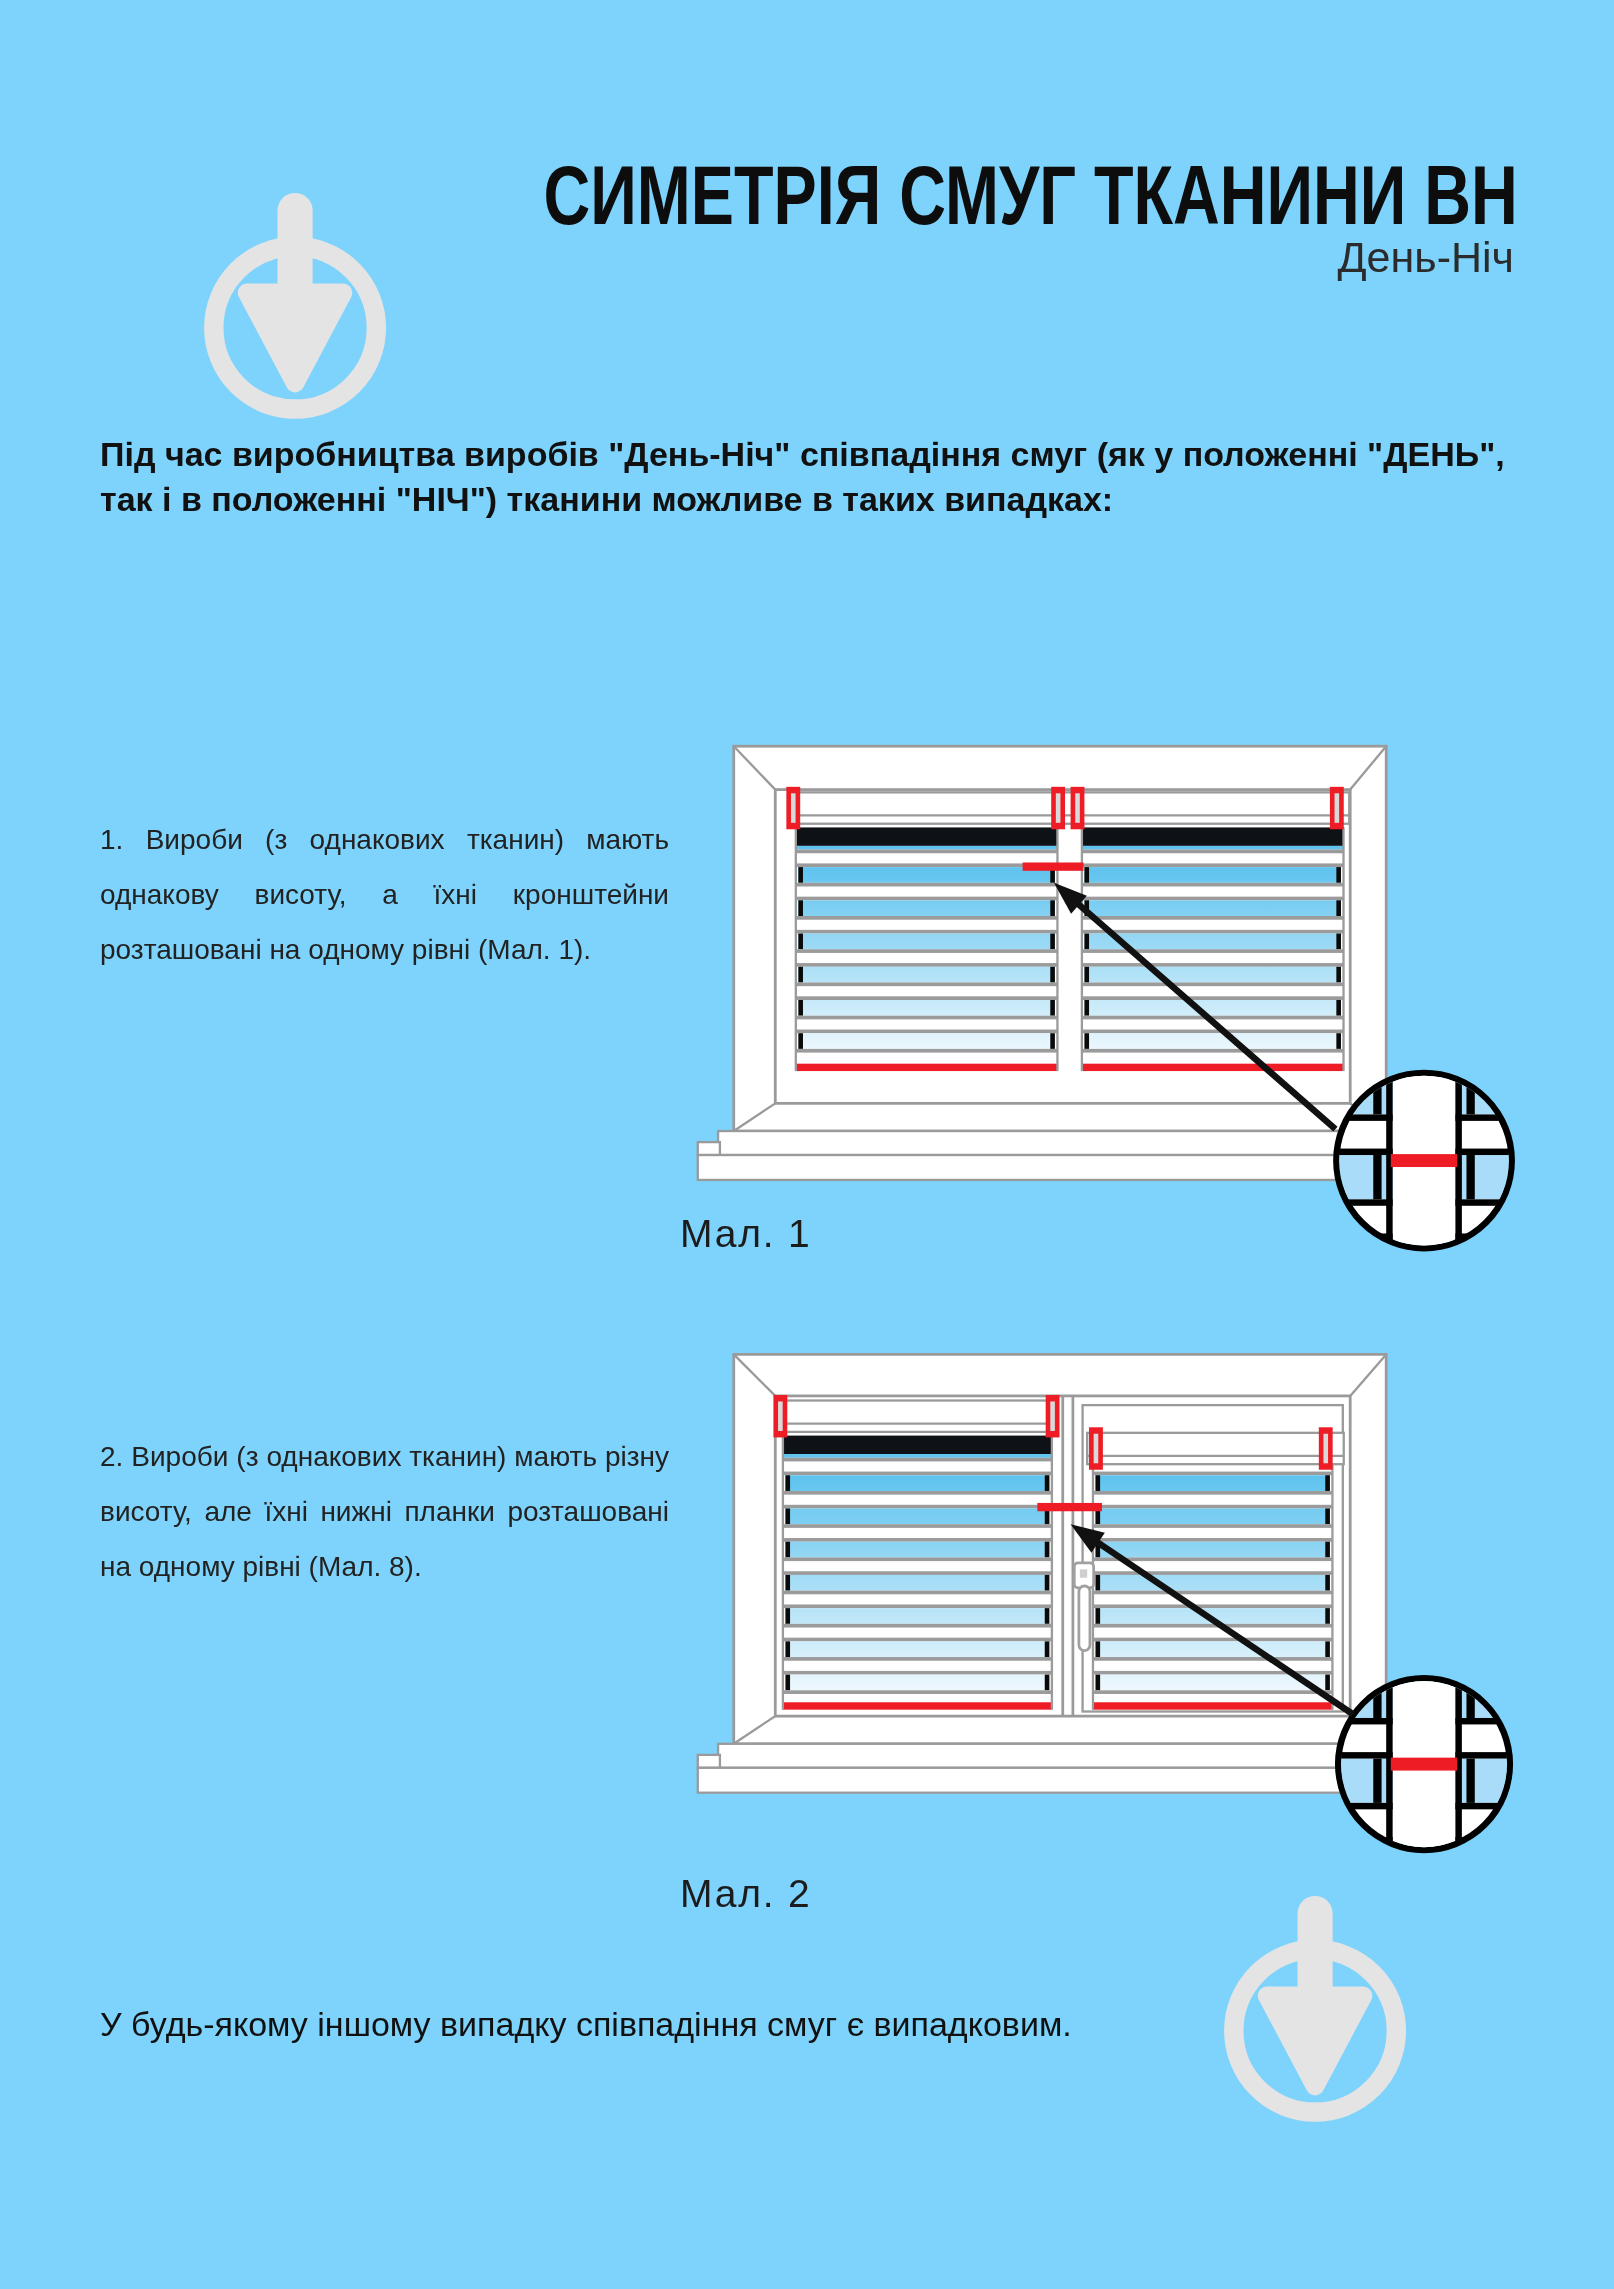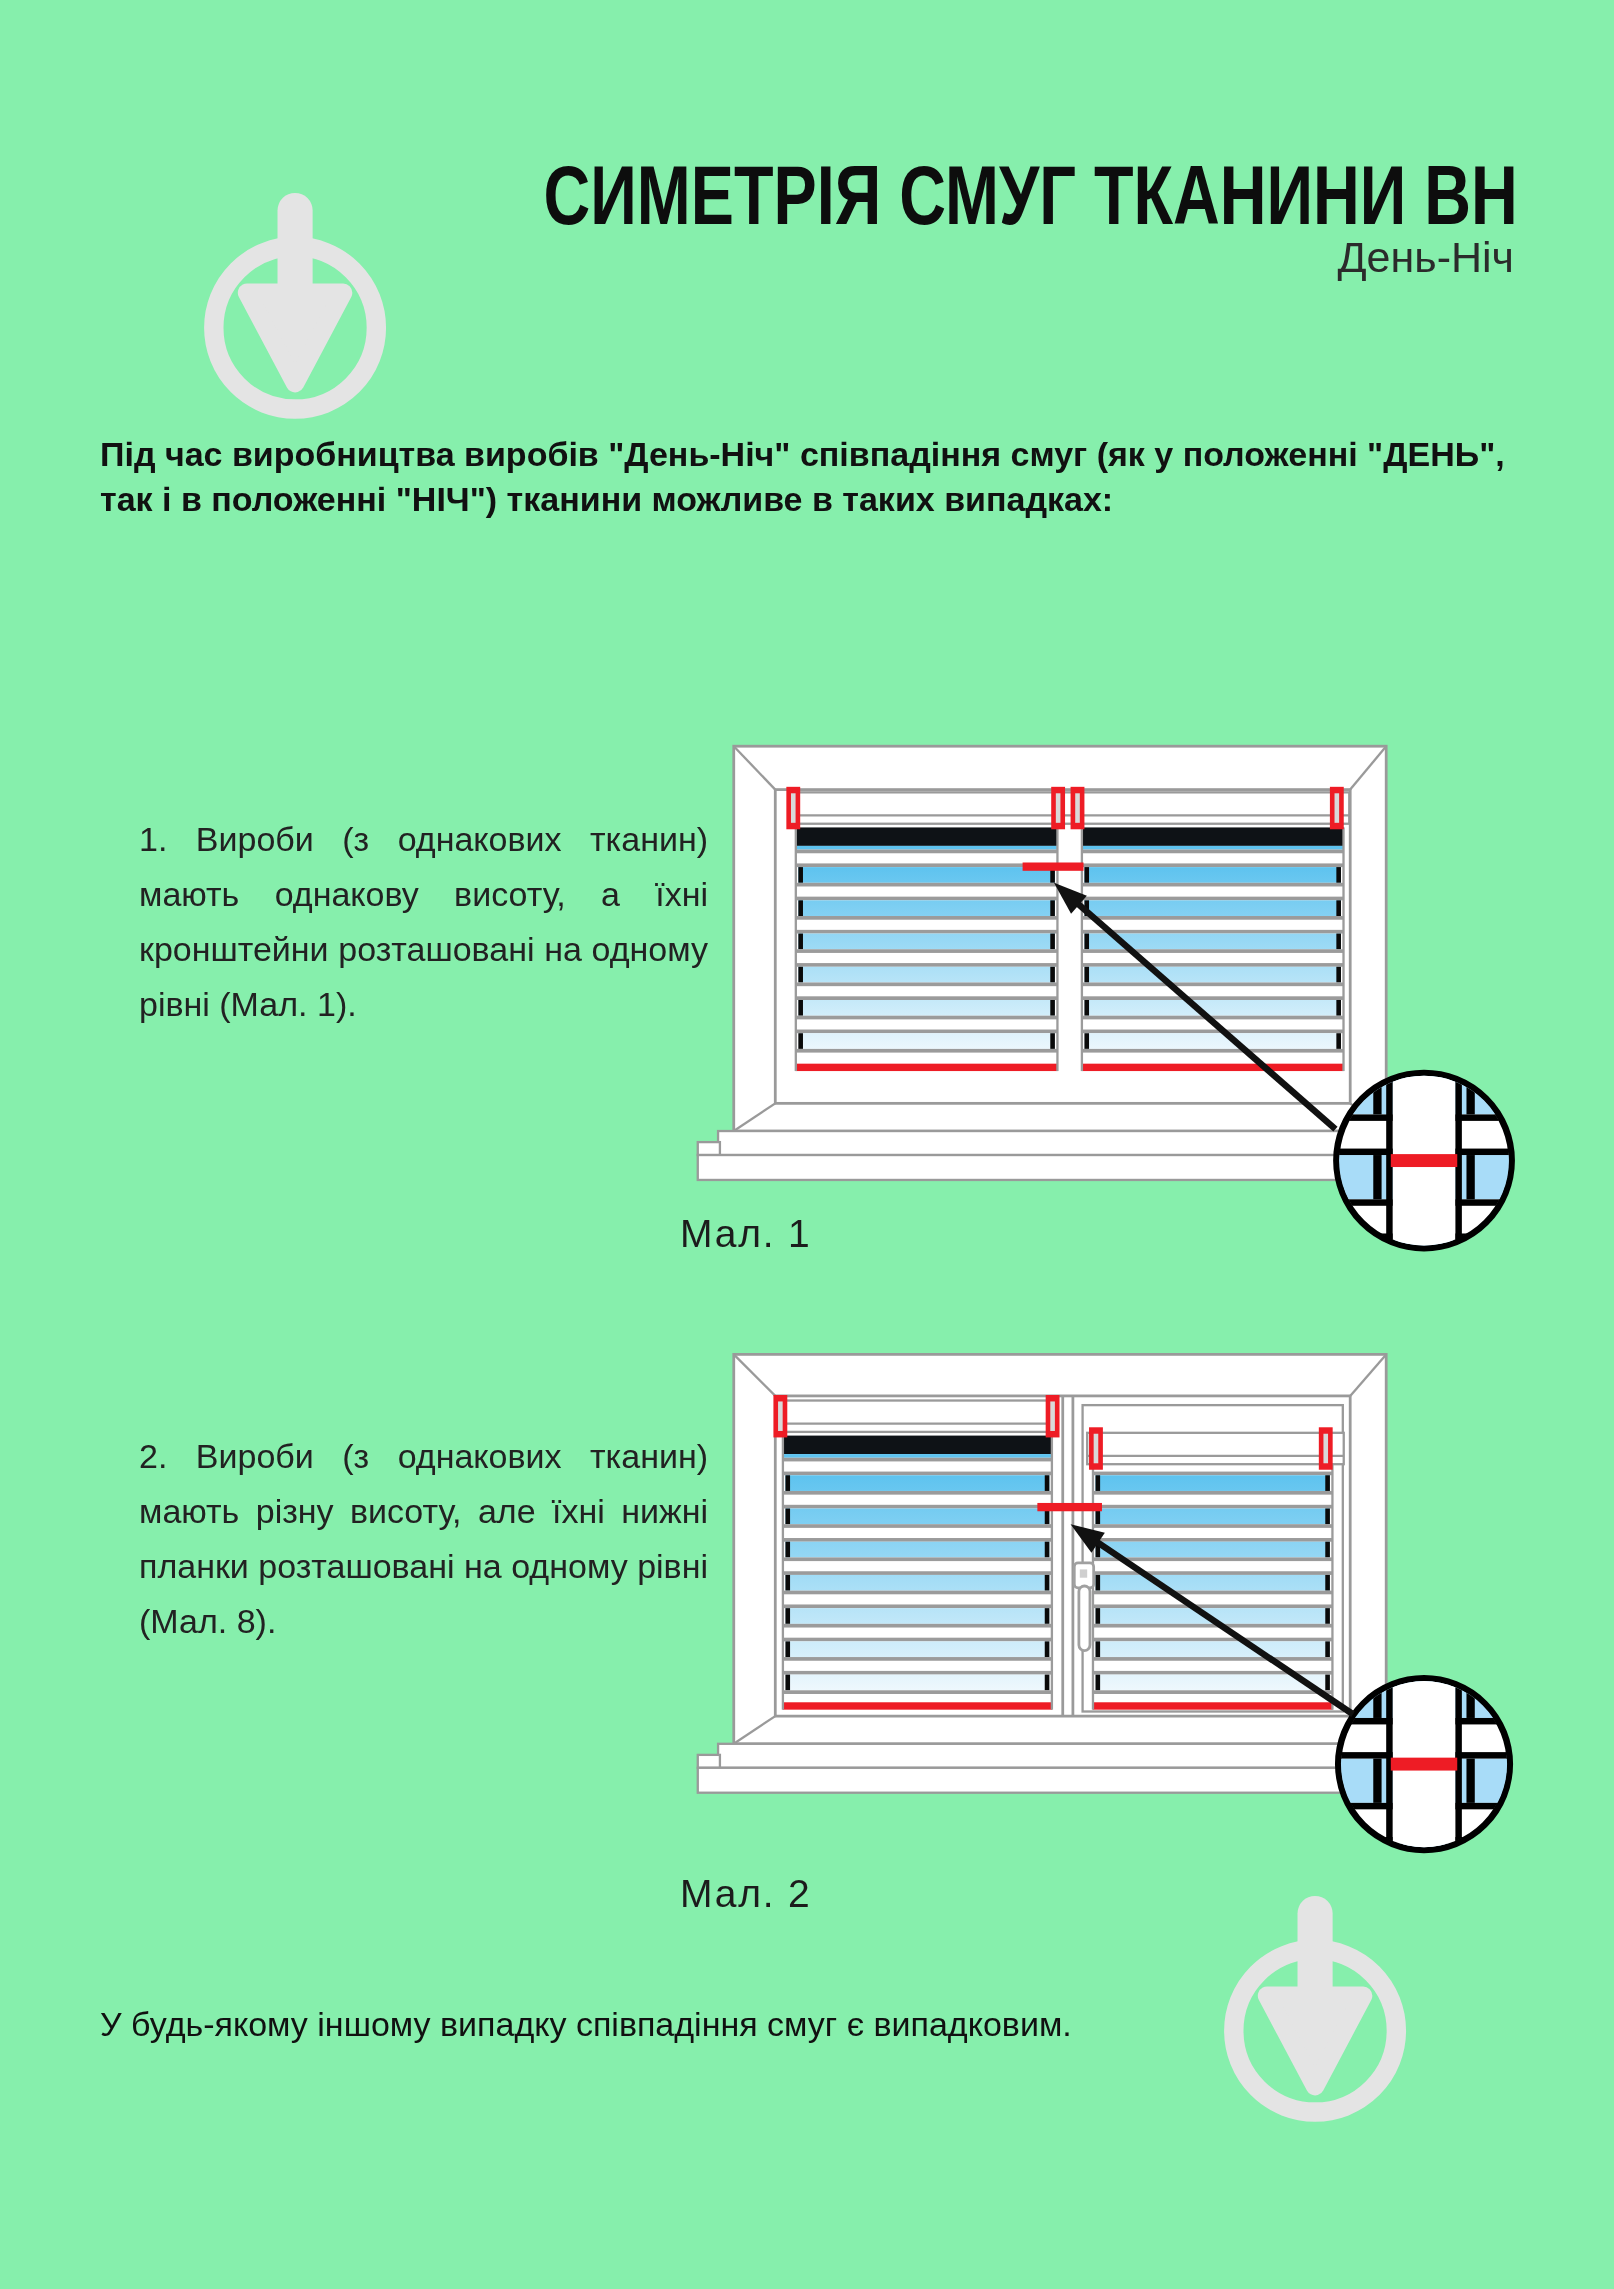--- a/index.html
+++ b/index.html
@@ -1,27 +1,27 @@
 <!DOCTYPE html>
 <html style="font-size:14.8px"><head>
 <meta charset="utf-8">
 <style>
   html,body{margin:0;padding:0;background:#fff;}
-  .page{position:relative;width:1614px;height:2290px;background:#86efac;overflow:hidden;
+  .page{position:relative;width:1614px;height:2290px;background:#7dd3fc;overflow:hidden;
         font-family:"Liberation Sans",sans-serif;color:#1b1b1b;}
   .wm{position:absolute;}
   .wm-tl{left:175px;top:180px;width:242px;height:242px;}
   .wm-br{left:1195px;top:1883px;width:242px;height:242px;}
   .title{position:absolute;right:96px;top:148px;font-size:78px;font-weight:bold;
          white-space:nowrap;transform:scale(0.83,1.06);transform-origin:100% 0;color:#0d0d0d;}
   .subtitle{position:absolute;right:100px;top:233px;font-size:43px;color:#2b2b2b;}
   .intro{position:absolute;left:100px;top:432px;width:1440px;font-size:34px;font-weight:bold;
          line-height:45px;color:#111;}
-  .item{position:absolute;left:100px;width:569px;font-size:34px;line-height:55px;
-        text-align:justify;color:#222;margin-left:39px;}
+  .item{position:absolute;left:100px;width:569px;font-size:28px;line-height:55px;
+        text-align:justify;color:#222;}
   .item1{top:812px;}
   .item2{top:1429px;}
   .fig{position:absolute;}
   .caption{position:absolute;font-size:39px;letter-spacing:1.8px;color:#1c1c1c;margin-top:32px;}
   .cap1{left:680px;top:1180px;}
   .cap2{left:680px;top:1840px;}
   .footer{position:absolute;left:100px;top:2005px;width:1200px;font-size:34px;
           font-weight:normal;color:#111;}
 </style>
 </head>

